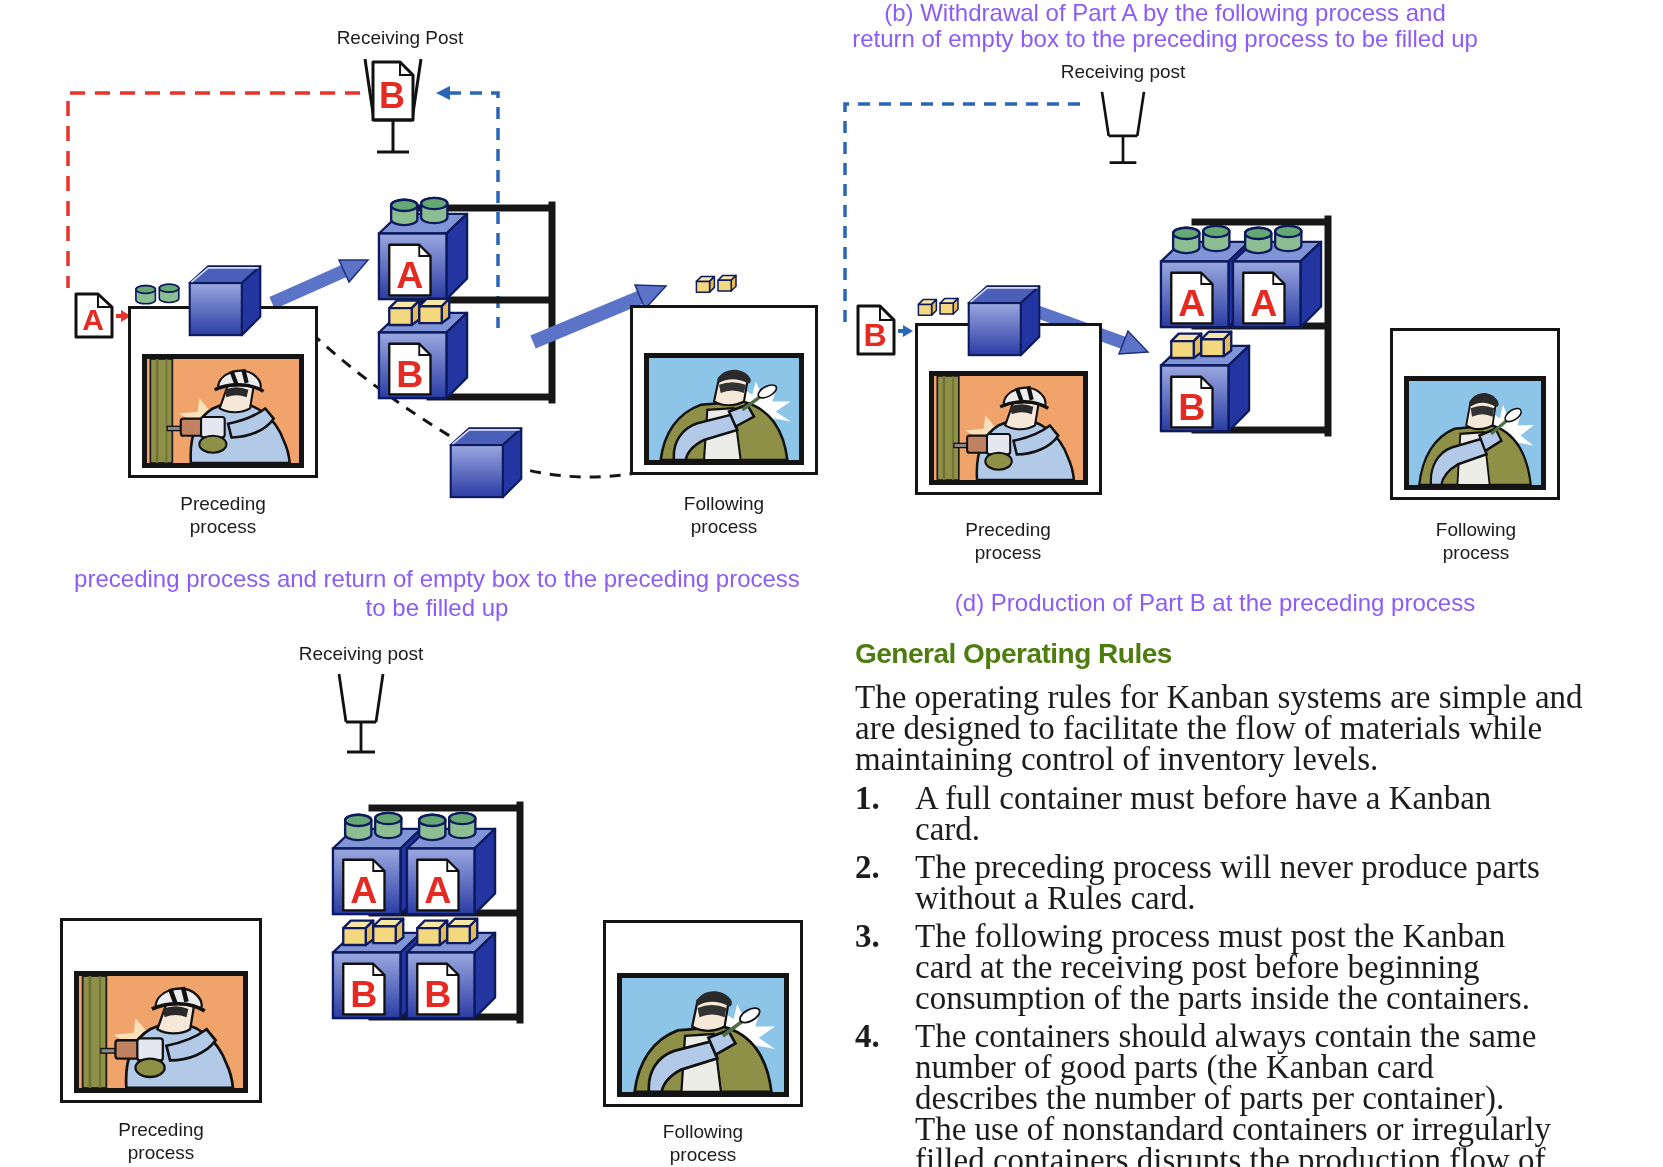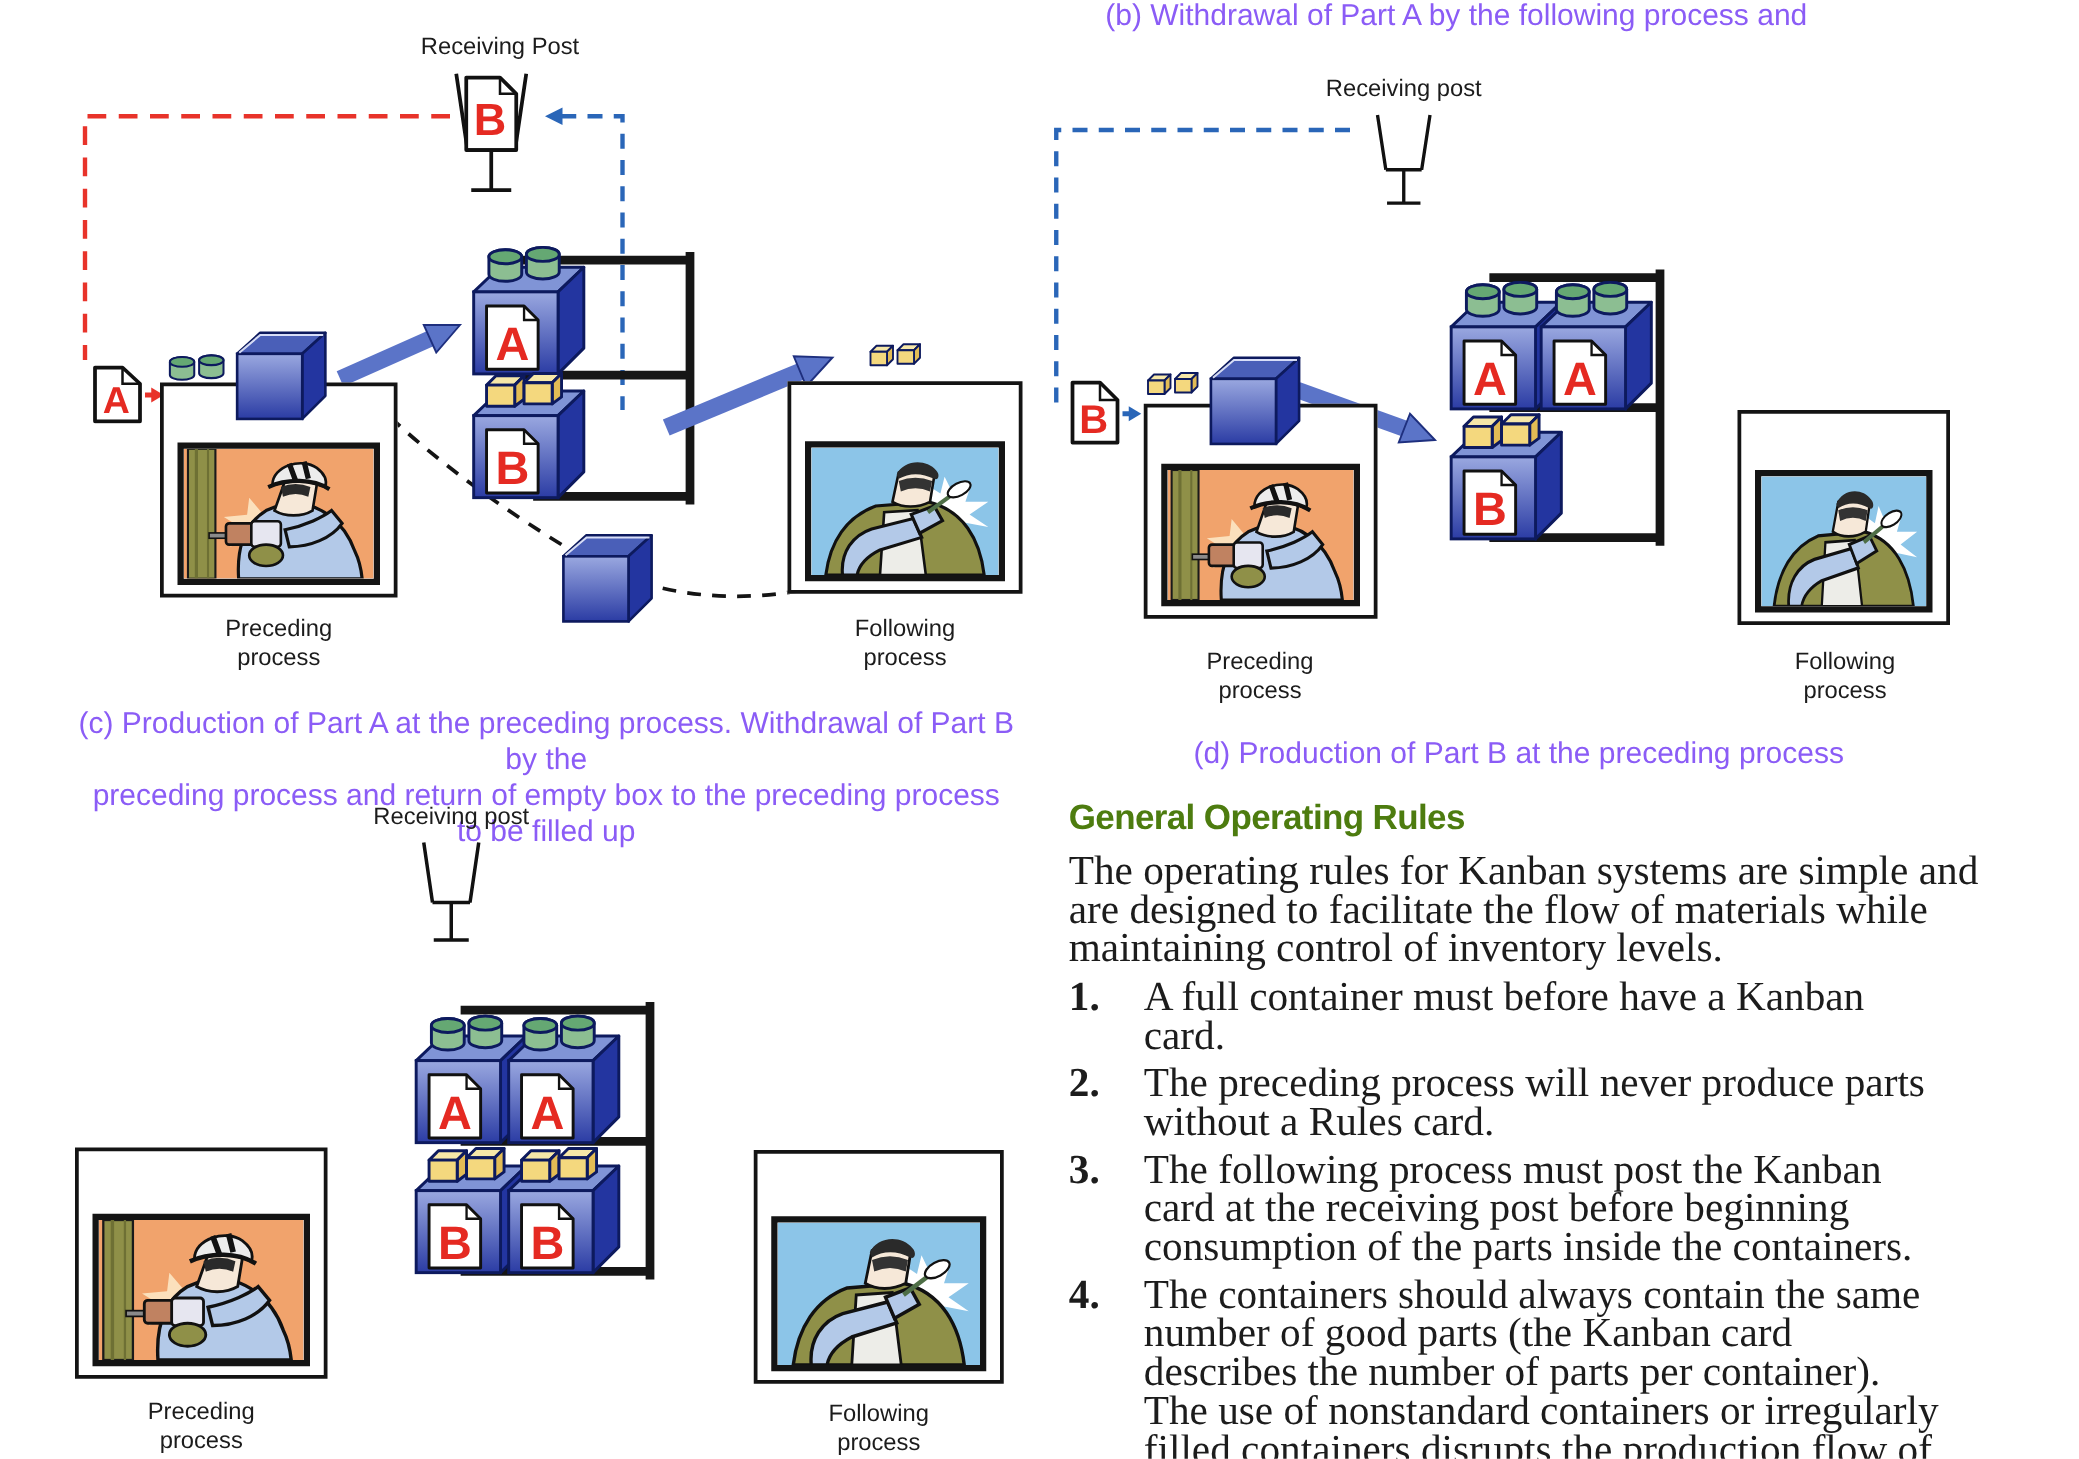--- a/index.html
+++ b/index.html
@@ -206,26 +206,26 @@
 
 <div class="plabel" style="left:143px;top:492px;width:160px">
   <span>Preceding</span>
     <span>process</span>
 </div>
 <div class="plabel" style="left:644px;top:492px;width:160px">
   <span>Following</span>
     <span>process</span>
 </div>
 <div class="caption" style="left:62px;top:564px;width:750px">
-  <div>(c) Production of Part A at the preceding process. Withdrawal of Part B by the</div>
   <div>preceding process and return of empty box to the preceding process to be filled up</div>
 </div>
 
 <div class="caption" style="left:815px;top:0px;width:700px;line-height:26px">
   <div>(b) Withdrawal of Part A by the following process and</div>
+  <div>return of empty box to the preceding process to be filled up</div>
 </div>
 <div class="plabel" style="left:1023px;top:60px;width:200px">
   <span>Receiving post</span>
 </div>
 <svg class="piece" style="left:1096px;top:90px" width="54" height="84" viewBox="0 0 56 88">
   <path d="M6,2 L13,48 M50,2 L43,48 M13,48 H43 M28,48 V76 M14,76 H42" stroke="#111" stroke-width="2.8" fill="none"></path>
 </svg>
 
 <svg class="piece" style="left:856px;top:304px" width="40" height="52" viewBox="0 0 40 52">
   <path d="M2,2 H24 L38,16 V50 H2 Z" fill="#fff" stroke="#111" stroke-width="3" stroke-linejoin="round"></path>

